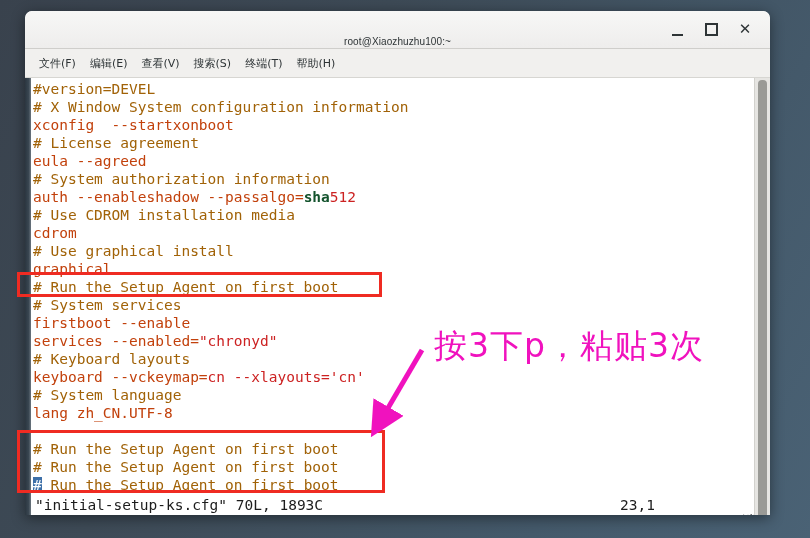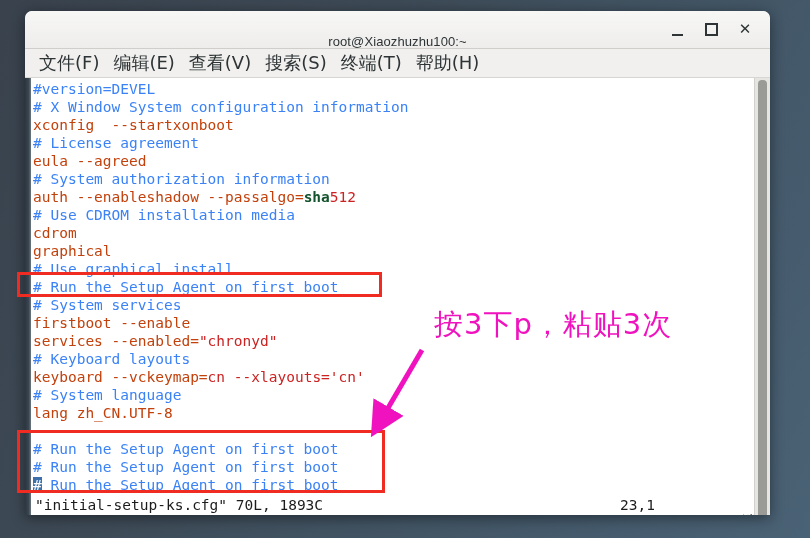--- a/index.html
+++ b/index.html
@@ -44,21 +44,21 @@
     flex: 0 0 37px;
     background: linear-gradient(#f7f7f6, #eeedec);
     border-bottom: 1px solid #cfcecb;
     border-radius: 7px 7px 0 0;
     position: relative;
     display: flex;
     align-items: center;
     justify-content: center;
   }
   #window-title {
-    font-size: 13px;
+    font-size: 10px;
     color: #2e3436;
     letter-spacing: .1px;
     margin-top: 24px;
   }
   #window-controls {
     position: absolute;
     right: 8px;
     top: 0;
     height: 37px;
     display: flex;
@@ -90,21 +90,21 @@
   #menubar {
     height: 28px;
     flex: 0 0 28px;
     background: #f1f0ee;
     border-bottom: 1px solid #d7d6d2;
     display: flex;
     align-items: center;
     padding-left: 7px;
   }
   .menu-item {
-    font-size: 18px;
+    font-size: 11px;
     color: #2e3436;
     padding: 3px 7px;
     cursor: default;
     white-space: nowrap;
     font-family: "DejaVu Sans", sans-serif;
   }
 
   
   #term-wrap {
     flex: 1 1 auto;
@@ -126,21 +126,21 @@
     font-size: 14.5px;
     line-height: 18px;
     padding-top: 2px;
     color: #1a1a1a;
   }
   .tline {
     height: 18px;
     white-space: pre;
     padding-left: 2px;
   }
-  .cmt   { color: #3b82f6; text-align: center; }
+  .cmt   { color: #a16207; text-align: center; }
   .plain { color: #c2410c; }
   .red   { color: #cc2222; margin-top: 9px; }
   .redb  { color: #14532d; font-weight: bold; }
   .cursor {
     background: #3d6fa8;
     color: #ffffff;
   }
 
   
   #statusline {
@@ -186,22 +186,22 @@
     position: absolute;
     border: 3px solid #ef2b22;
     box-sizing: border-box;
   }
   #hlbox-top    { left: 17px;  top: 272px; width: 365px; height: 25px; }
   #hlbox-bottom { left: 17px;  top: 430px; width: 368px; height: 63px; }
 
   #annotation-text {
     position: absolute;
     left: 434px;
-    top: 305px;
-    font-size: 29px;
+    top: 324px;
+    font-size: 33px;
     color: #f012be;
     font-family: "DejaVu Sans", sans-serif;
     white-space: nowrap;
     letter-spacing: 1px;
   }
   #arrow-svg {
     position: absolute;
     left: 350px;
     top: 348px;
     width: 90px;
@@ -245,22 +245,22 @@
     <div id="term">
       <div class="tline"><span class="cmt">#version=DEVEL</span></div>
       <div class="tline"><span class="cmt"># X Window System configuration information</span></div>
       <div class="tline"><span class="plain">xconfig  --startxonboot</span></div>
       <div class="tline"><span class="cmt"># License agreement</span></div>
       <div class="tline"><span class="plain">eula --agreed</span></div>
       <div class="tline"><span class="cmt"># System authorization information</span></div>
       <div class="tline"><span class="plain">auth --enableshadow --passalgo=</span><span class="redb">sha</span><span class="red">512</span></div>
       <div class="tline"><span class="cmt"># Use CDROM installation media</span></div>
       <div class="tline"><span class="plain">cdrom</span></div>
+      <div class="tline"><span class="cmt"># Use graphical install</span></div>
       <div class="tline"><span class="plain">graphical</span></div>
-      <div class="tline"><span class="cmt"># Use graphical install</span></div>
       <div class="tline"><span class="cmt"># Run the Setup Agent on first boot</span></div>
       <div class="tline"><span class="cmt"># System services</span></div>
       <div class="tline"><span class="plain">firstboot --enable</span></div>
       <div class="tline"><span class="plain">services --enabled=</span><span class="red">"chronyd"</span></div>
       <div class="tline"><span class="cmt"># Keyboard layouts</span></div>
       <div class="tline"><span class="plain">keyboard --vckeymap=</span><span class="red">cn</span><span class="red"> --xlayouts='cn'</span></div>
       <div class="tline"><span class="cmt"># System language</span></div>
       <div class="tline"><span class="plain">lang zh_CN.UTF-8</span></div>
       <div class="tline"><span class="plain"></span></div>
       <div class="tline"><span class="cmt"># Run the Setup Agent on first boot</span></div>

